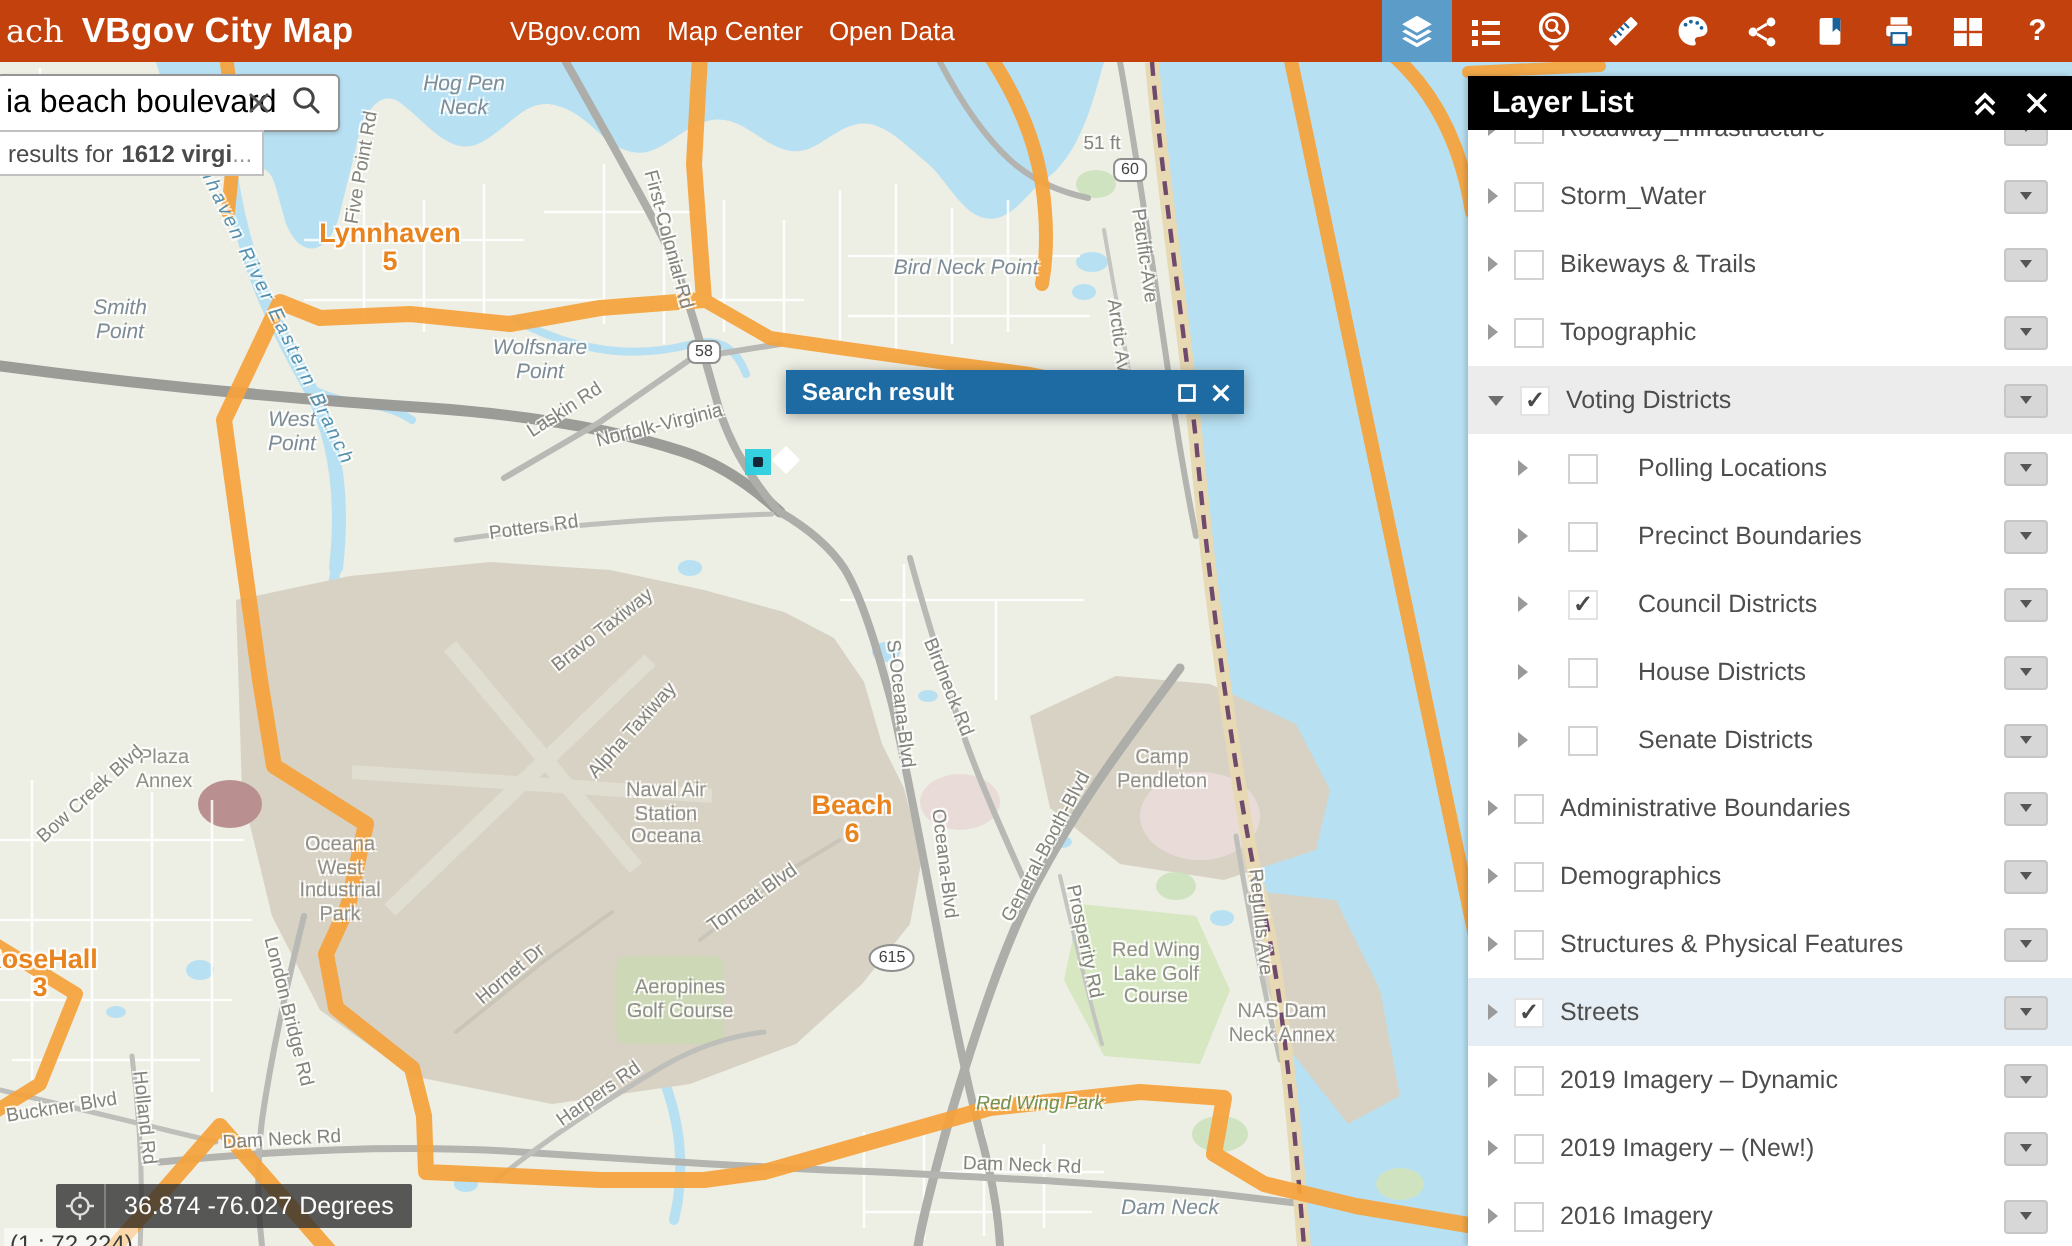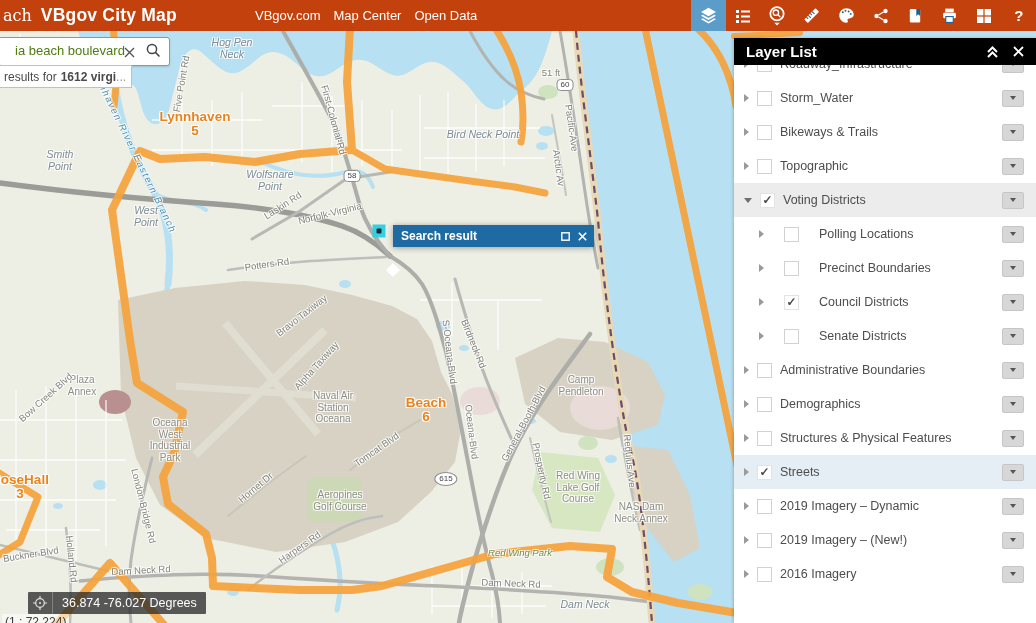--- a/index.html
+++ b/index.html
@@ -31,31 +31,31 @@
   .ml.park{color:#6f9456;font-style:italic;font-size:9.5px;}
   .ml.road{color:#84847e;font-size:9.5px;}
   .ml.water{color:#5490ad;font-style:italic;font-size:9.5px;letter-spacing:1.5px;}
   .shield{position:absolute;transform:translate(-50%,-50%);background:#fff;border:1px solid #8f8f8f;
           border-radius:4px;font-size:8px;color:#444;padding:1px 3px;line-height:1;}
   .shield.oval{border-radius:50%;padding:2px 4px;}
 
   
   .searchbox{position:absolute;left:-2px;top:37px;width:170px;height:27px;background:#fff;
              border:1px solid #959595;border-radius:3px;z-index:50;box-shadow:0 1px 2px rgba(0,0,0,.15);}
-  .searchbox .val{position:absolute;left:16px;top:5px;font-size:13px;color:#4d7c0f;white-space:nowrap;}
+  .searchbox .val{position:absolute;left:4px;top:5px;font-size:16px;color:#000000;white-space:nowrap;}
   .searchbox .clr{position:absolute;right:34px;top:6px;cursor:pointer;}
   .searchbox .mag{position:absolute;right:8px;top:5px;cursor:pointer;}
   .suggest{position:absolute;left:-2px;top:65px;width:127px;height:21px;background:#fff;
            border:1px solid #c0c0c0;z-index:50;font-size:12px;color:#4a4a4a;
            display:flex;align-items:center;padding-left:5px;white-space:nowrap;overflow:hidden;}
   .suggest b{margin-left:4px;}
   .suggest .ell{color:#9a9a9a;}
 
   
-  .popup{position:absolute;left:393px;top:185px;width:201px;z-index:40;box-shadow:0 1px 6px rgba(0,0,0,.35);margin-top:40px;}
+  .popup{position:absolute;left:393px;top:185px;width:229px;z-index:40;box-shadow:0 1px 6px rgba(0,0,0,.35);}
   .popup .ttl{height:22px;background:#1e6ba3;color:#fff;font-size:12px;font-weight:bold;
               display:flex;align-items:center;padding-left:8px;}
   .popup .ticons{margin-left:auto;display:flex;align-items:center;gap:8px;padding-right:7px;}
   .popup .body{background:#fff;padding:9px 11px 10px 11px;}
   .popup .addr{font-size:12.5px;color:#333;}
   .popup a{color:#2d72a8;text-decoration:underline;font-size:12.5px;cursor:pointer;}
   .popup .more{display:inline-block;margin-top:9px;}
   .popup .zoom{display:inline-block;margin-top:17px;}
   .popup .beak{position:absolute;left:-5px;top:40px;width:10px;height:10px;background:#fff;transform:rotate(45deg);}
 
@@ -482,20 +482,28 @@
         <span class="tri"></span>
         <span class="cb on">✓</span>
         <span class="lbl">Council Districts</span>
         <span class="opt">
           <i class="caret"></i>
         </span>
       </div>
       <div class="lrow lvl1">
         <span class="tri"></span>
         <span class="cb"></span>
+        <span class="lbl">House Districts</span>
+        <span class="opt">
+          <i class="caret"></i>
+        </span>
+      </div>
+      <div class="lrow lvl1">
+        <span class="tri"></span>
+        <span class="cb"></span>
         <span class="lbl">Senate Districts</span>
         <span class="opt">
           <i class="caret"></i>
         </span>
       </div>
       <div class="lrow">
         <span class="tri"></span>
         <span class="cb"></span>
         <span class="lbl">Administrative Boundaries</span>
         <span class="opt">

